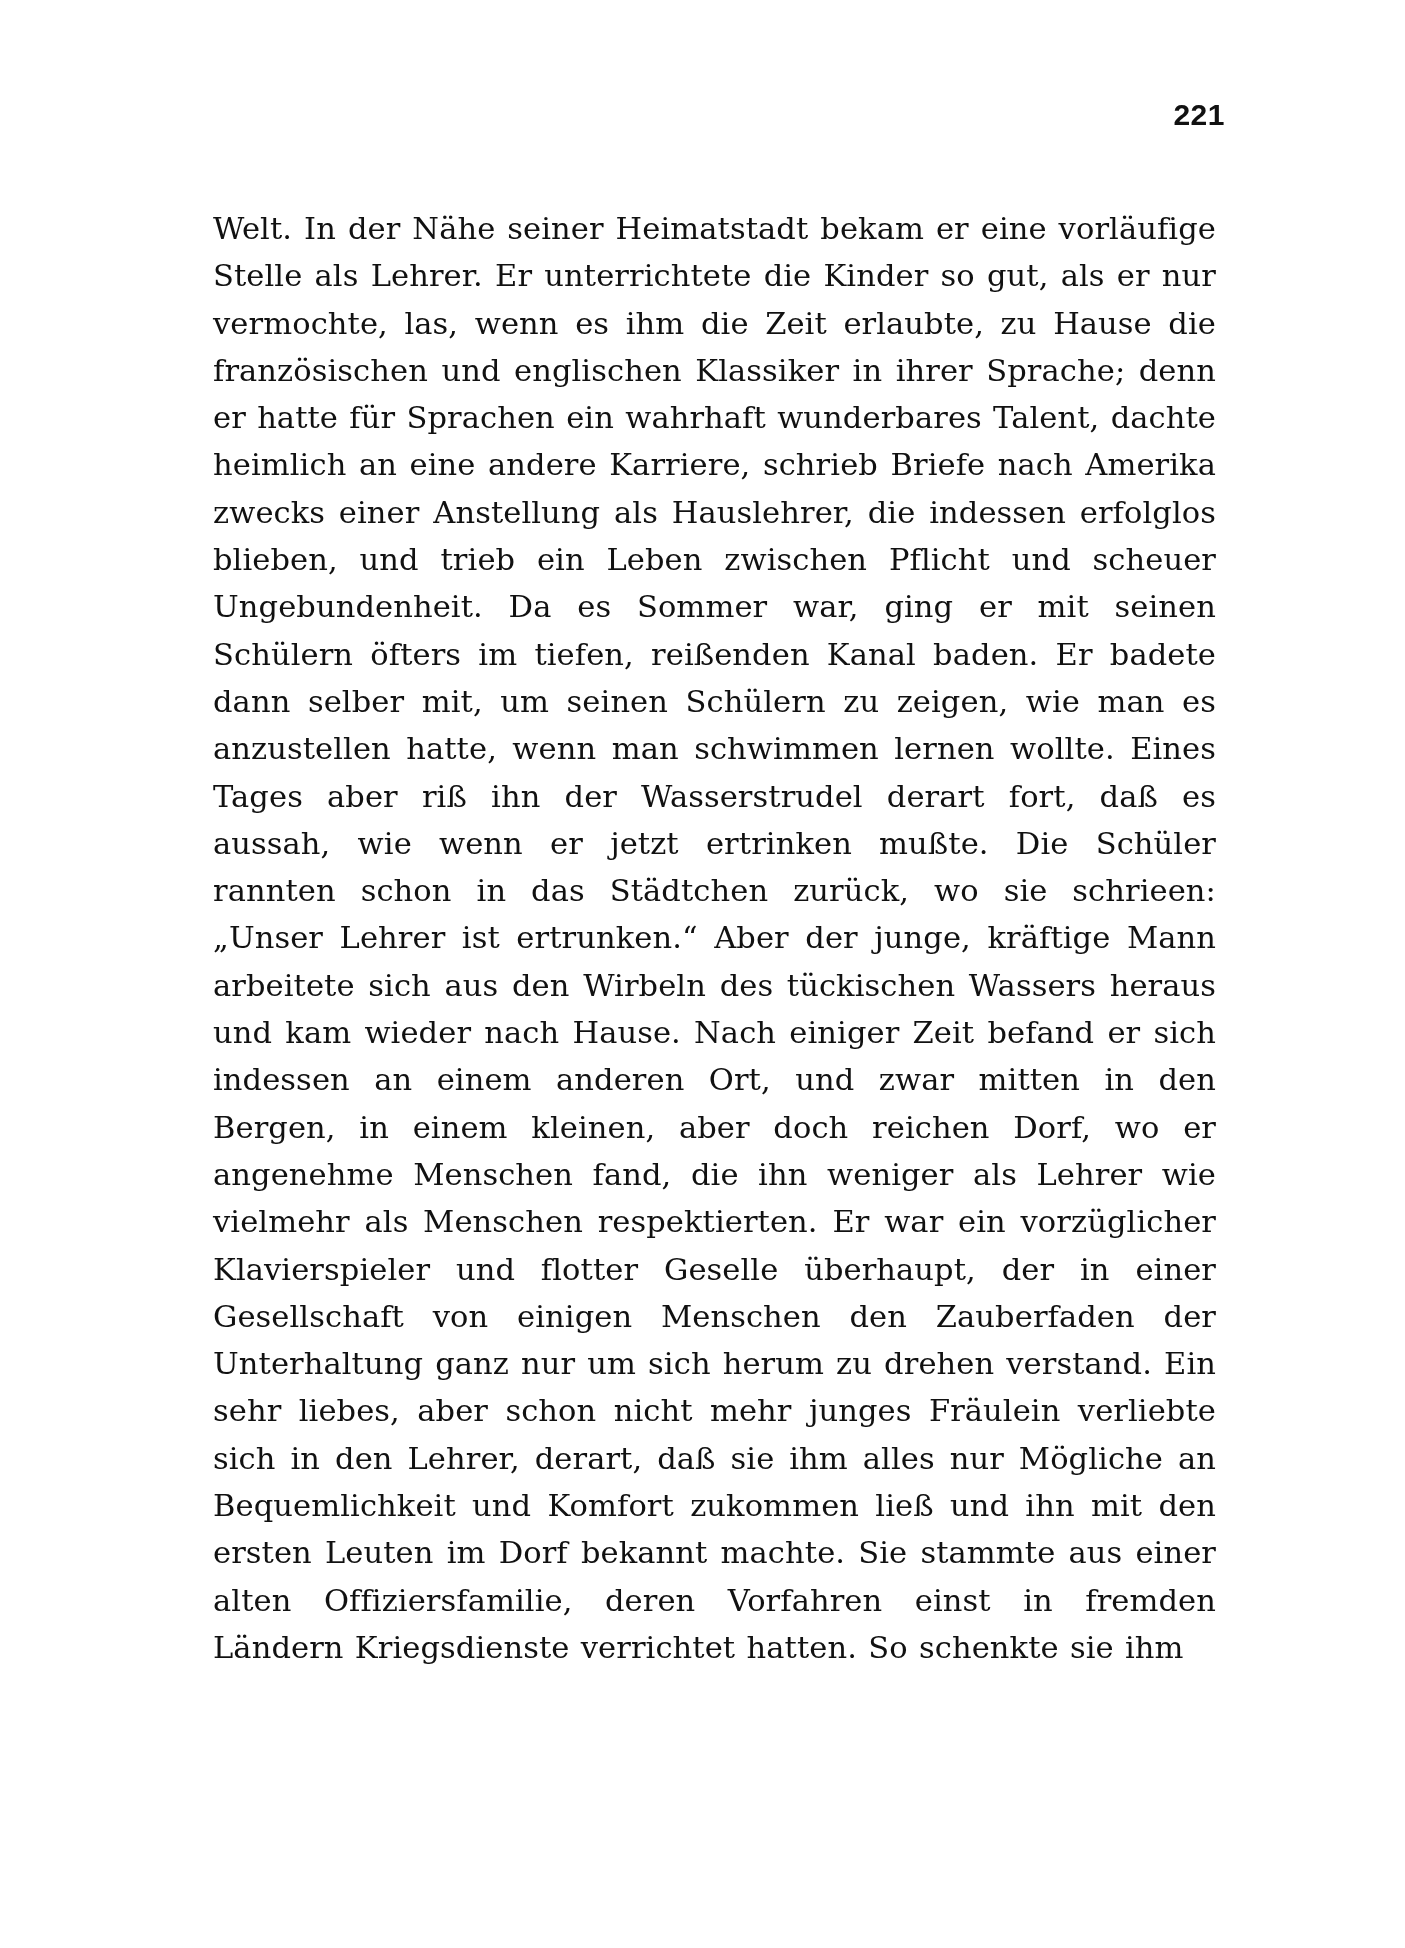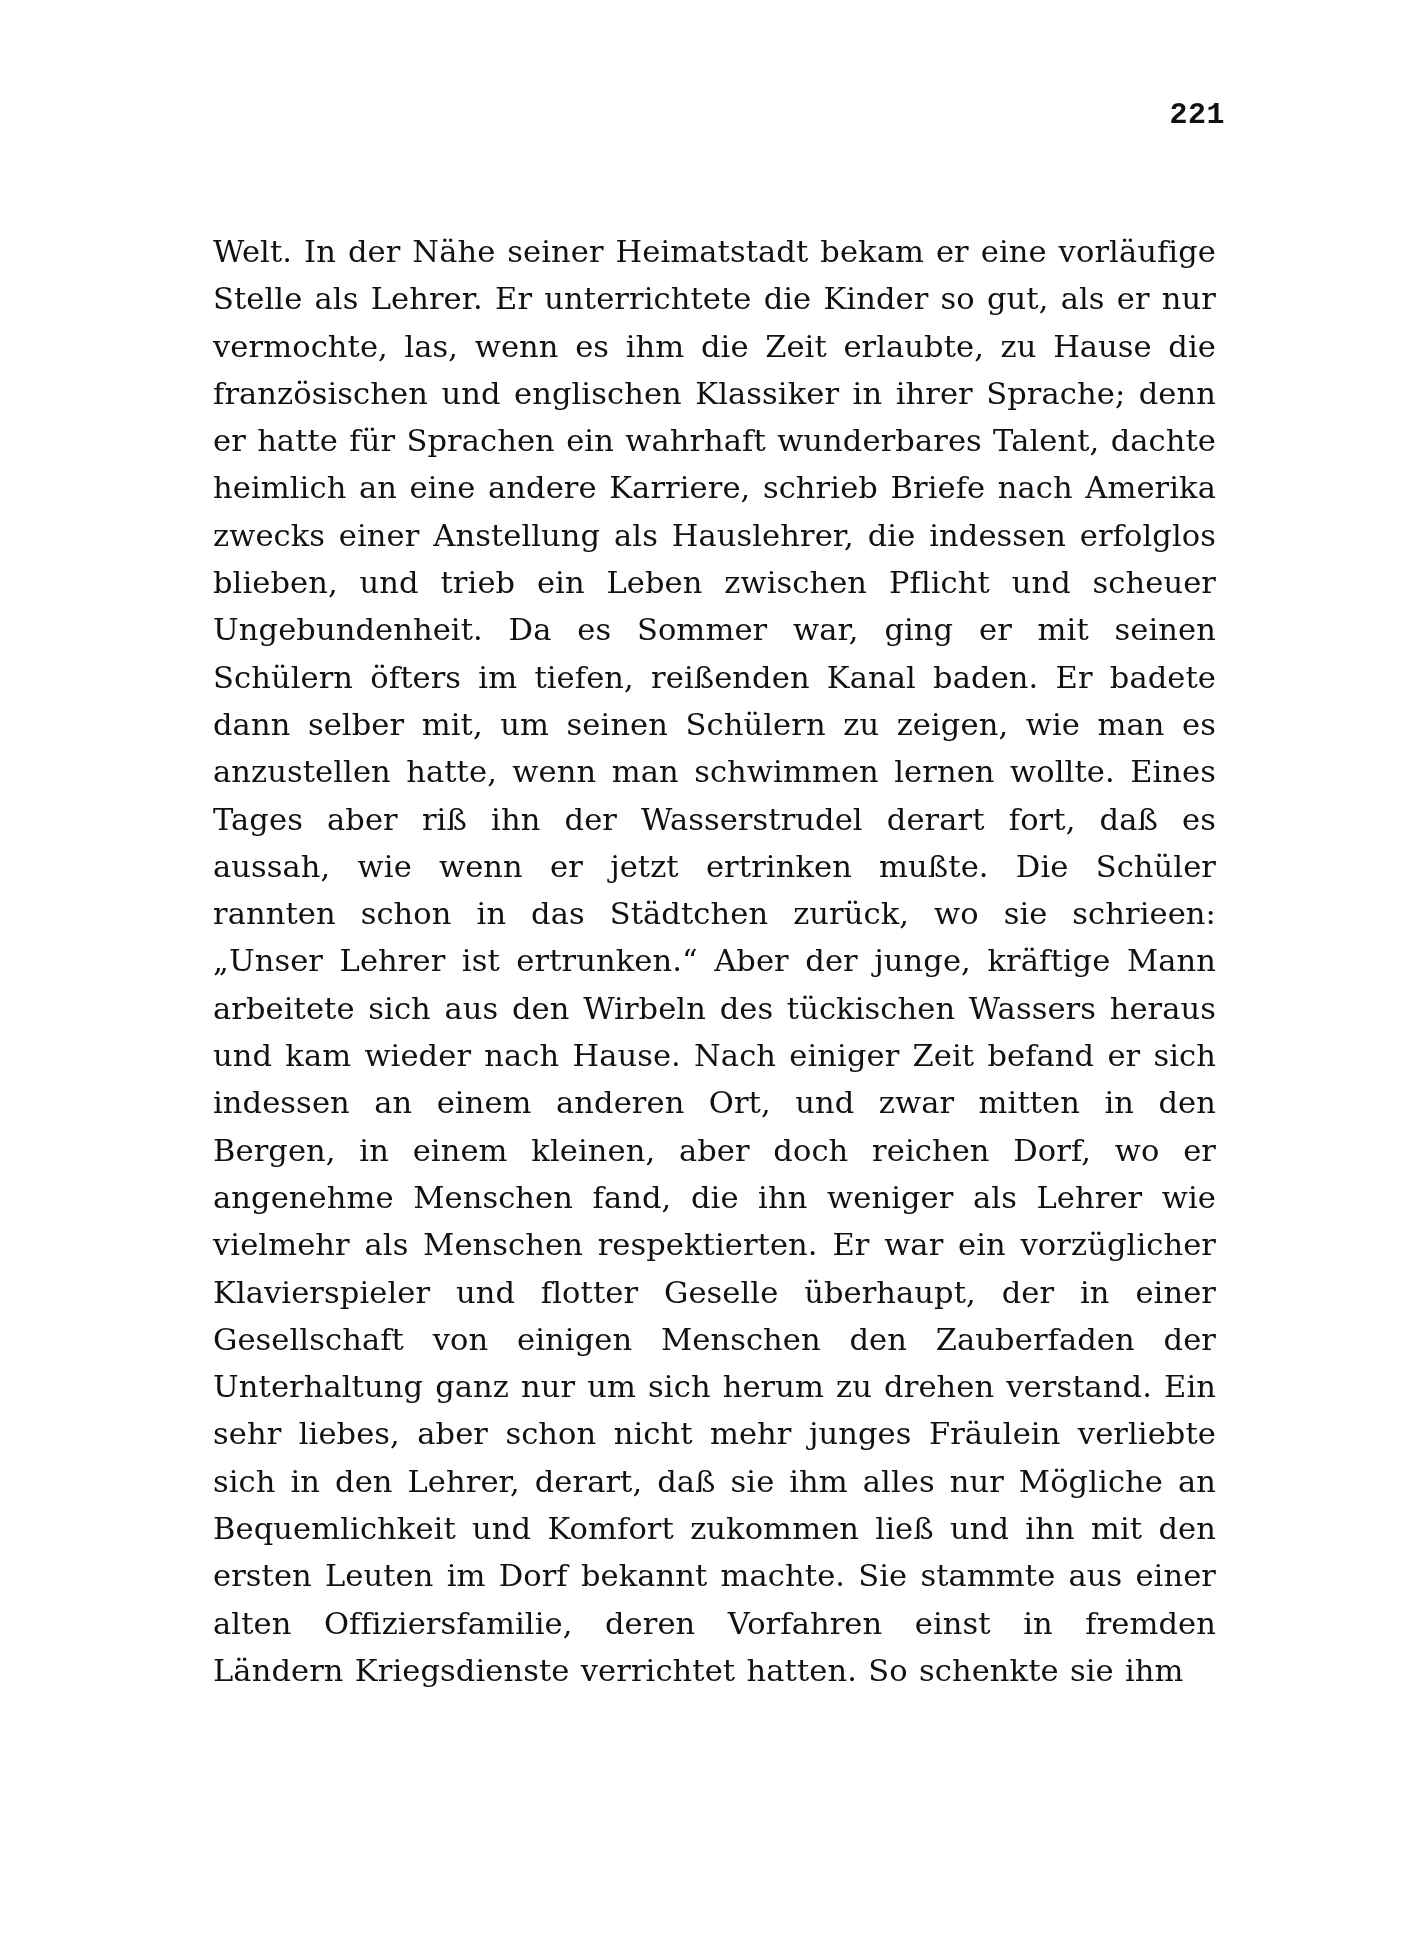--- a/index.html
+++ b/index.html
@@ -20,41 +20,40 @@
     left: 0;
     top: 0;
     width: 1405px;
     height: 1948px;
     background: #ffffff;
   }
   .page-number {
     position: absolute;
     right: 180px;
     top: 98px;
-    font-family: Liberation Mono, monospace;
+    font-family: Liberation Sans, sans-serif;
     font-weight: 700;
     font-size: 30px;
     letter-spacing: 0.5px;
     color: #111111;
   }
   .text-block {
     position: absolute;
     left: 213px;
     top: 205px;
     width: 1003px;
     text-align: justify;
     font-size: 30.5px;
     line-height: 47.3px;
     color: #111111;
     
     font-family: "DejaVu Serif", serif;
     letter-spacing: 0.1px;
     word-spacing: 1.5px;
     hyphens: manual;
-    margin-top: 23px;
   }
   .text-block p {
     margin: 0;
     text-align: justify;
     text-justify: inter-word;
   }
   .text-block p::first-line {
     
   }
 </style>

